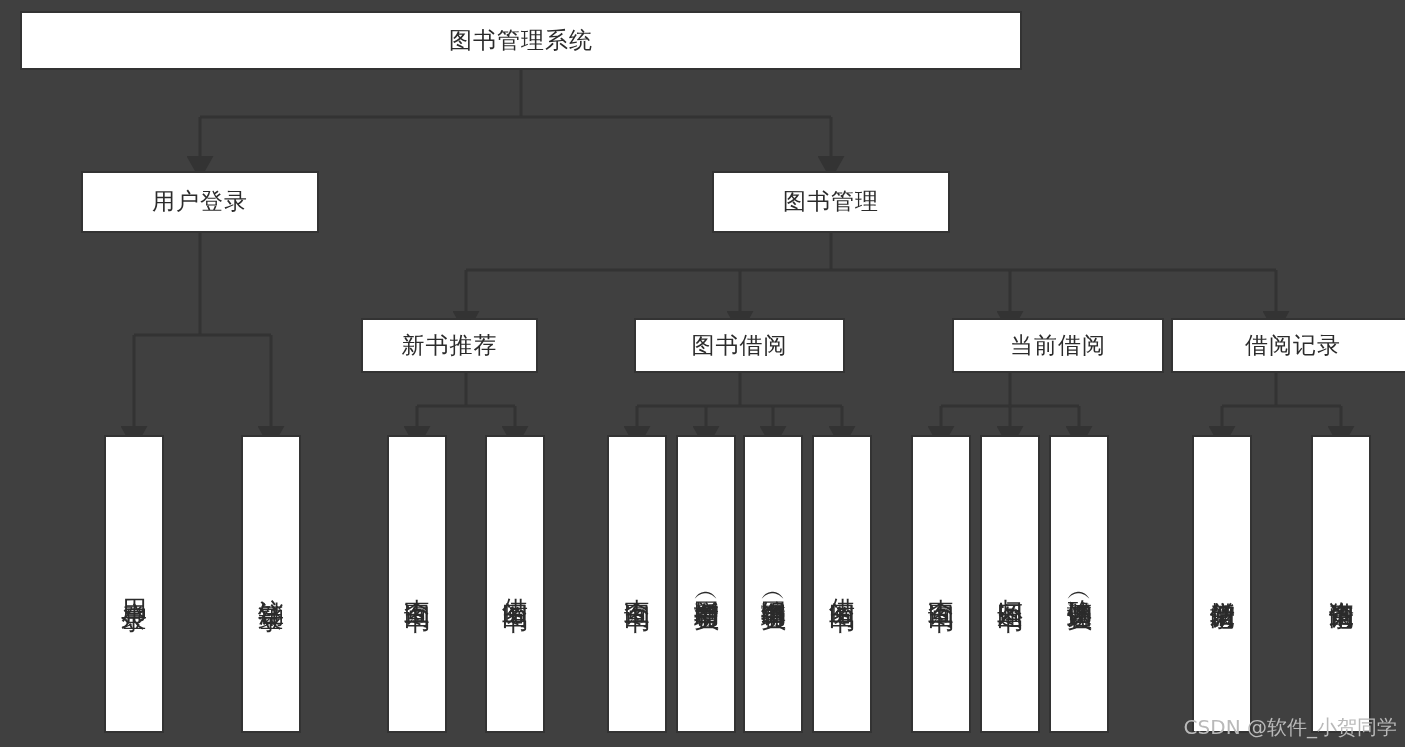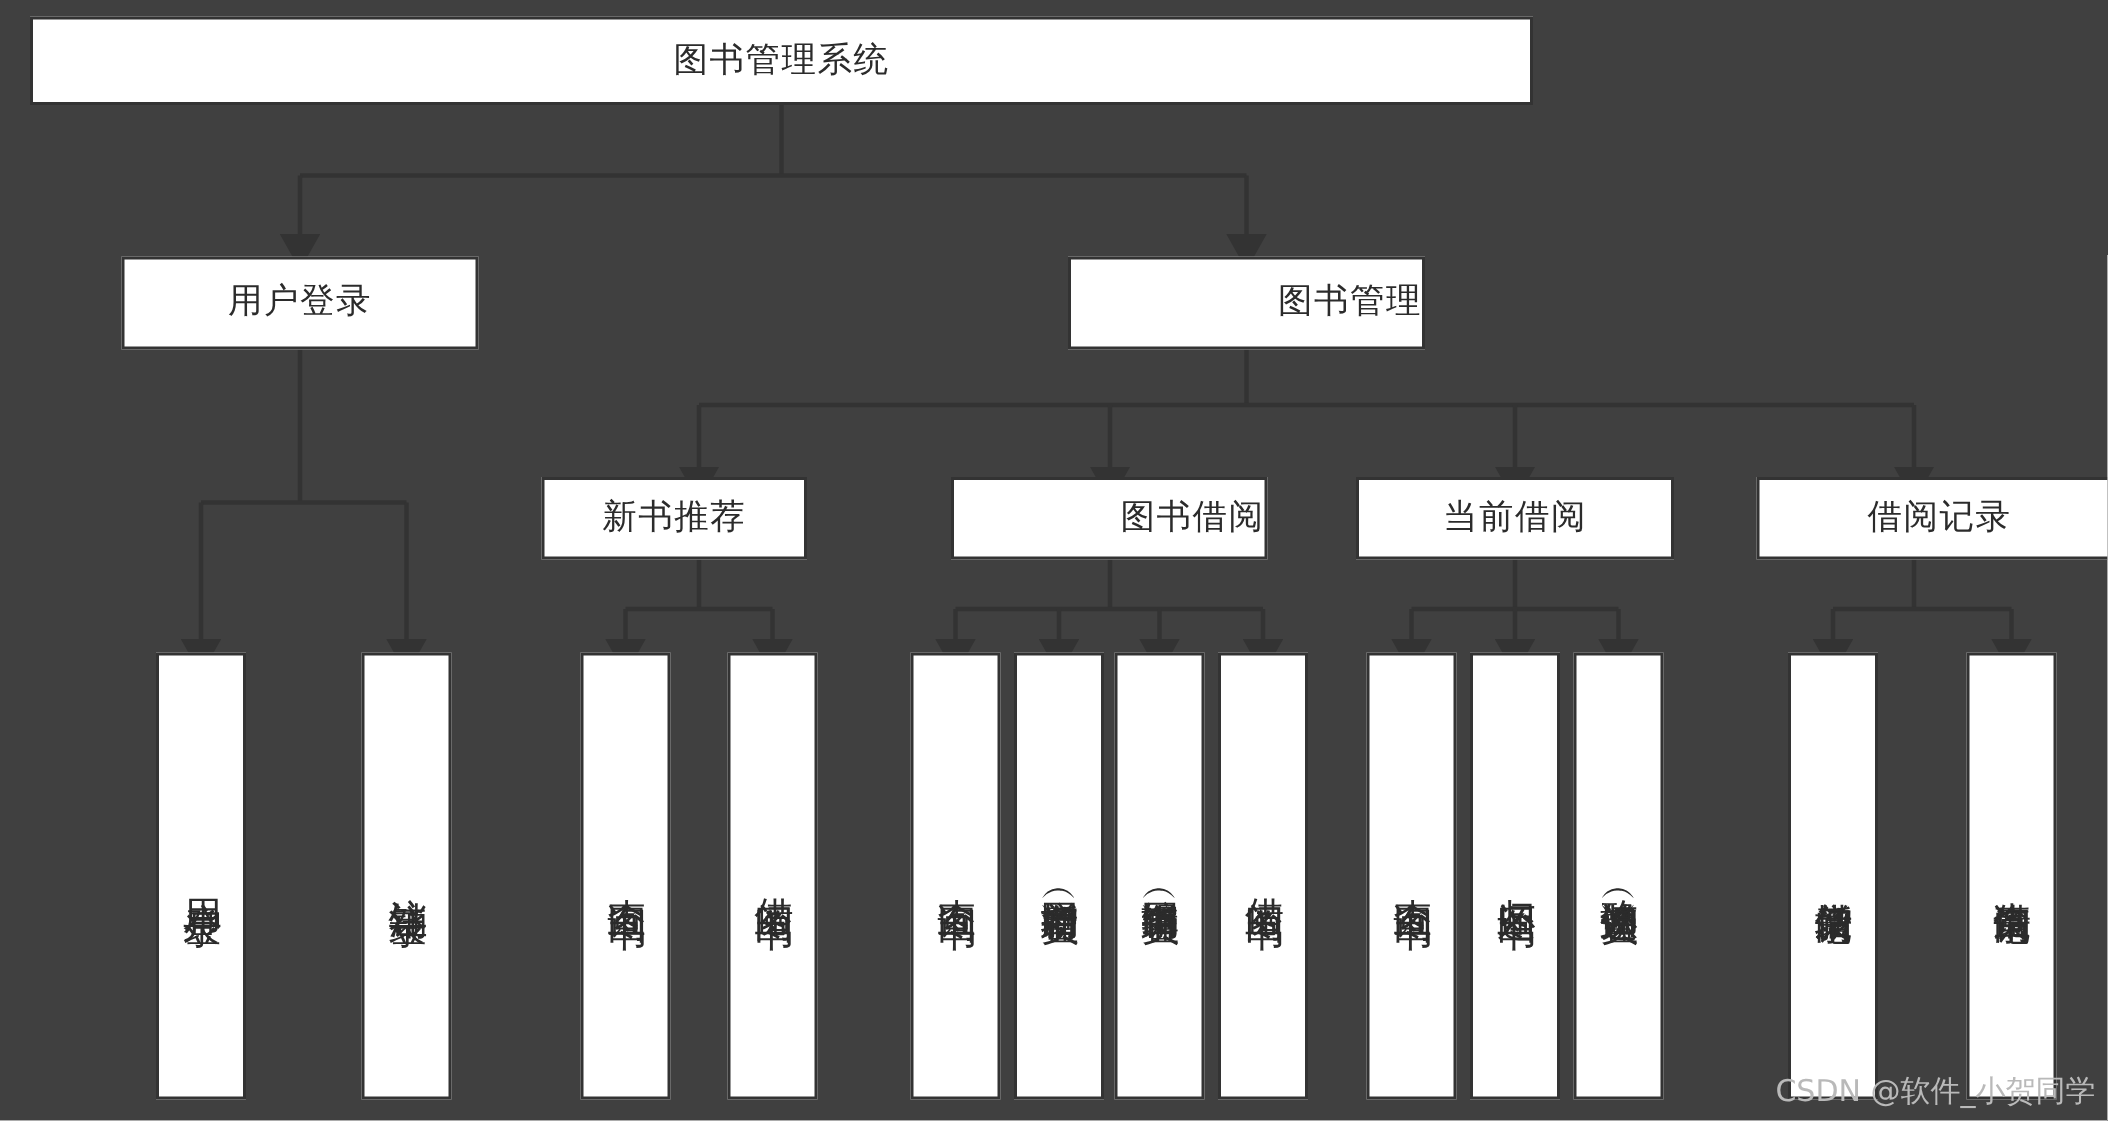--- a/index.html
+++ b/index.html
@@ -133,33 +133,33 @@
   </svg>
 
   <div class="node horiz" style="left:20px; top:11px; width:1002px; height:59px;">
     <span class="lbl">图书管理系统</span>
   </div>
 
   <div class="node horiz" style="left:81px; top:171px; width:238px; height:62px;">
     <span class="lbl">用户登录</span>
   </div>
 
-  <div class="node horiz" style="left:712px; top:171px; width:238px; height:62px;justify-content:flex-end;">
+  <div class="node horiz" style="left:712px; top:171px; width:238px; height:62px;">
     <span class="lbl">图书管理</span>
   </div>
 
   <div class="node horiz" style="left:361px; top:318px; width:177px; height:55px;">
     <span class="lbl">新书推荐</span>
   </div>
 
-  <div class="node horiz" style="left:634px; top:318px; width:211px; height:55px;justify-content:flex-end;">
+  <div class="node horiz" style="left:634px; top:318px; width:211px; height:55px;">
     <span class="lbl">图书借阅</span>
   </div>
 
-  <div class="node horiz" style="left:904px; top:318px; width:212px; height:55px;">
+  <div class="node horiz" style="left:952px; top:318px; width:212px; height:55px;">
     <span class="lbl">当前借阅</span>
   </div>
 
   <div class="node horiz" style="left:1171px; top:318px; width:244px; height:55px;">
     <span class="lbl">借阅记录</span>
   </div>
 
   <div class="node vert" style="left:104px; top:435px; width:60px; height:298px;">
     <span class="lbl">用户登录</span>
   </div>

